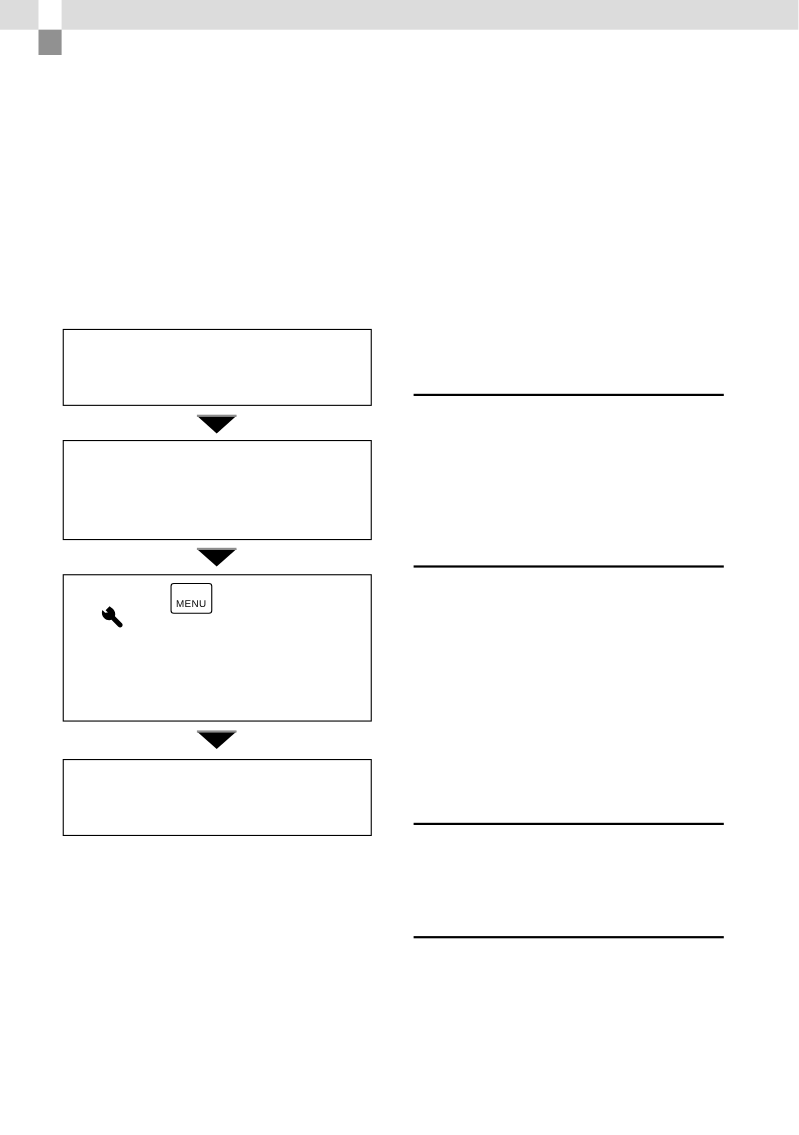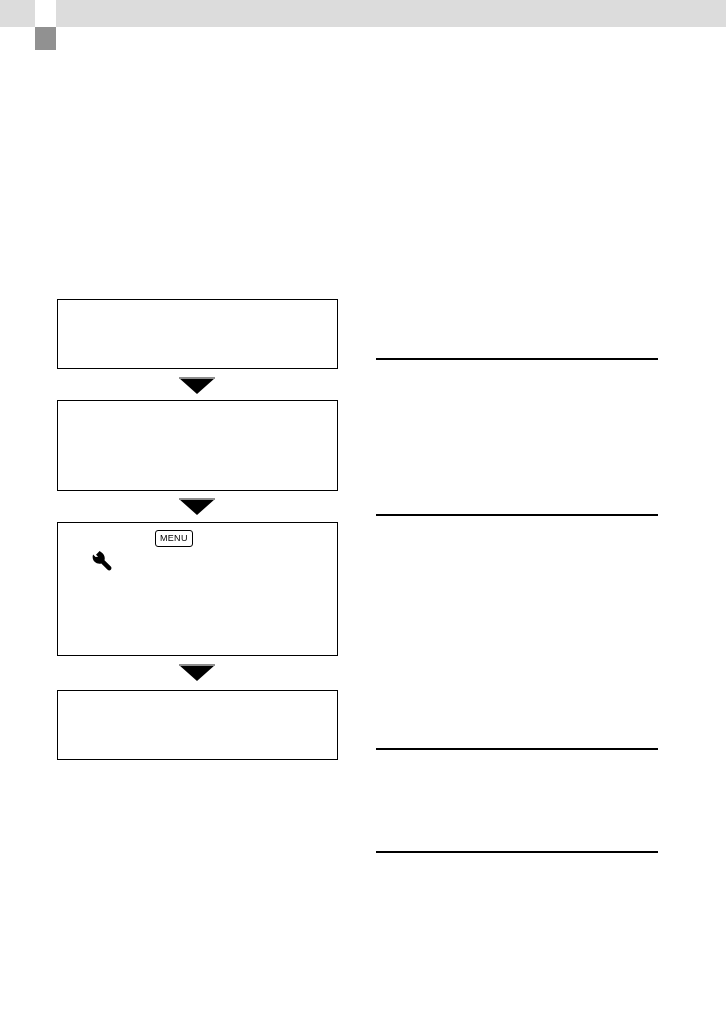--- a/index.html
+++ b/index.html
@@ -139,21 +139,21 @@
   }
   #flow-arrow-1 { top: 378px; }
   #flow-arrow-2 { top: 499px; }
   #flow-arrow-3 { top: 665px; }
 
   
   #menu-key {
     position: absolute;
     left: 155px;
     top: 530px;
-    padding: 2px 4px 2px 4px;
+    padding: 13px 4px 2px 4px;
     border: 1px solid #000000;
     border-radius: 3px;
     background: #ffffff;
     font-size: 9px;
     line-height: 11px;
     letter-spacing: 0.3px;
     font-family: "Liberation Sans", sans-serif;
     color: #000000;
     white-space: nowrap;
   }

